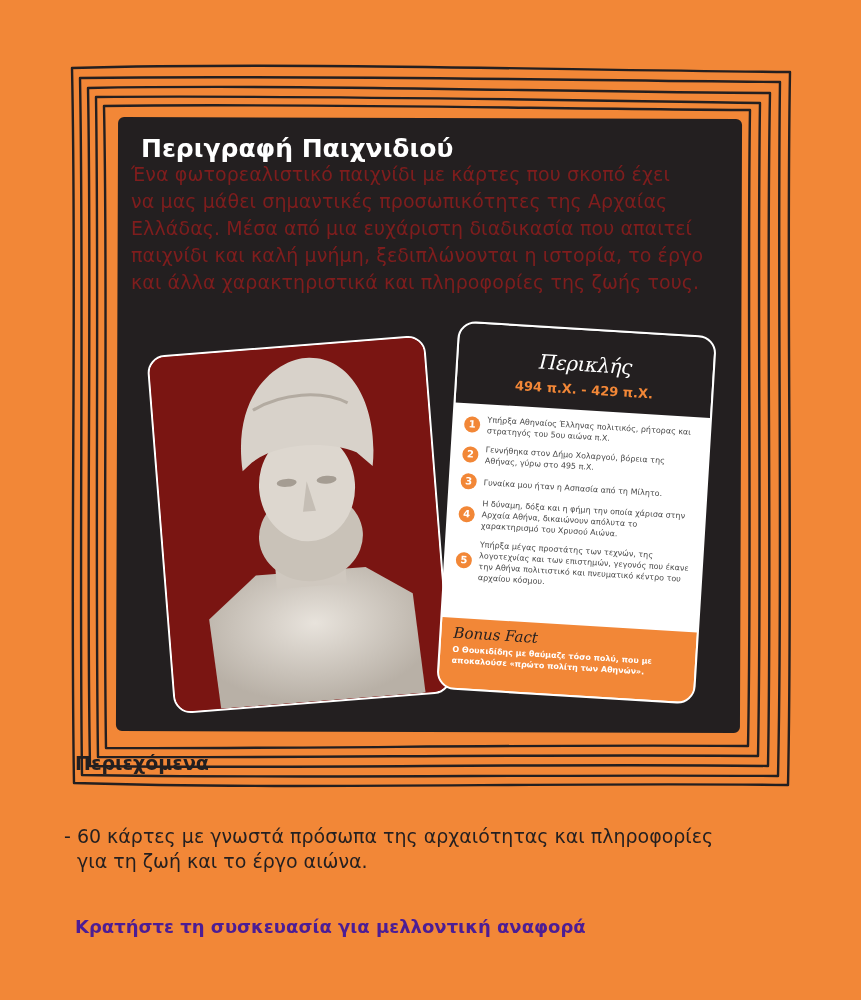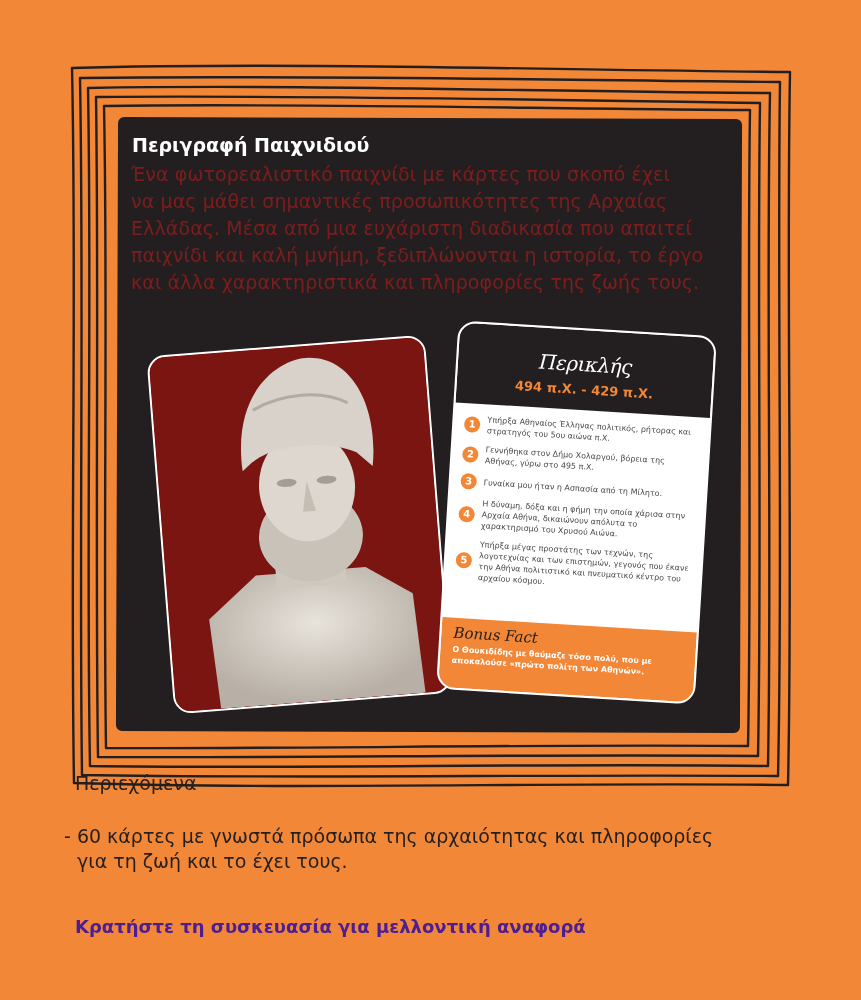--- a/index.html
+++ b/index.html
@@ -9,22 +9,22 @@
     font-family:"DejaVu Sans", sans-serif;
     position:relative;
   }
   .frame-svg { position:absolute; left:0; top:0; width:861px; height:800px; }
   .panel {
     position:absolute; left:117px; top:118px; width:624px; height:614px;
     background:#231f20; border-radius:6px;
     transform:rotate(0.2deg);
   }
   .desc-title {
-    position:absolute; left:132px; top:134px;
-    color:#ffffff; font-weight:bold; font-size:19px;
+    position:absolute; left:141px; top:134px;
+    color:#ffffff; font-weight:bold; font-size:25px;
   }
   .desc-body {
     position:absolute; left:131px; top:161px; width:620px;
     color:#7f1d1d; font-size:19px; line-height:27px; letter-spacing:0.1px;
   }
   .desc-body span { display:block; white-space:nowrap; }
 
   
   .portrait-card {
     position:absolute; left:160px; top:345px; width:275px; height:355px;
@@ -62,22 +62,22 @@
   .fact-text { font-size:8px; line-height:11px; color:#4a4a4a; }
   .bonus {
     position:absolute; left:0; right:0; bottom:0; height:70px;
     background:#f28737; padding:6px 12px; box-sizing:border-box;
   }
   .bonus-title { font-family:"DejaVu Serif", serif; font-style:italic; font-size:15px; color:#231f20; }
   .bonus-text { font-size:8px; line-height:11px; color:#ffffff; font-weight:bold; margin-top:2px; }
 
   
   .contents-title {
-    position:absolute; left:75px; top:772px;
-    font-size:19px; font-weight:normal; color:#231f20;
+    position:absolute; left:75px; top:752px;
+    font-size:19px; font-weight:bold; color:#231f20;
   }
   .contents-list {
     position:absolute; left:64px; top:824px; font-size:19px; line-height:25px; color:#231f20;
   }
   .contents-list div { white-space:nowrap; }
   .indent { padding-left:13px; }
   .keep-note {
     position:absolute; left:75px; top:916px; font-size:18px; font-weight:bold; color:#4c1d95;
   }
 </style>
@@ -162,15 +162,15 @@
   </div>
   <div class="bonus">
     <div class="bonus-title">Bonus Fact</div>
     <div class="bonus-text">Ο Θουκιδίδης με θαύμαζε τόσο πολύ, που με αποκαλούσε «πρώτο πολίτη των Αθηνών».</div>
   </div>
 </div>
 
 <div class="contents-title">Περιεχόμενα</div>
 <div class="contents-list">
   <div>- 60 κάρτες με γνωστά πρόσωπα της αρχαιότητας και πληροφορίες</div>
-  <div class="indent">για τη ζωή και το έχει τους.</div>
+  <div class="indent">για τη ζωή και το έργο αιώνα.</div>
 </div>
 <div class="keep-note">Κρατήστε τη συσκευασία για μελλοντική αναφορά</div>
 
 </body></html>

